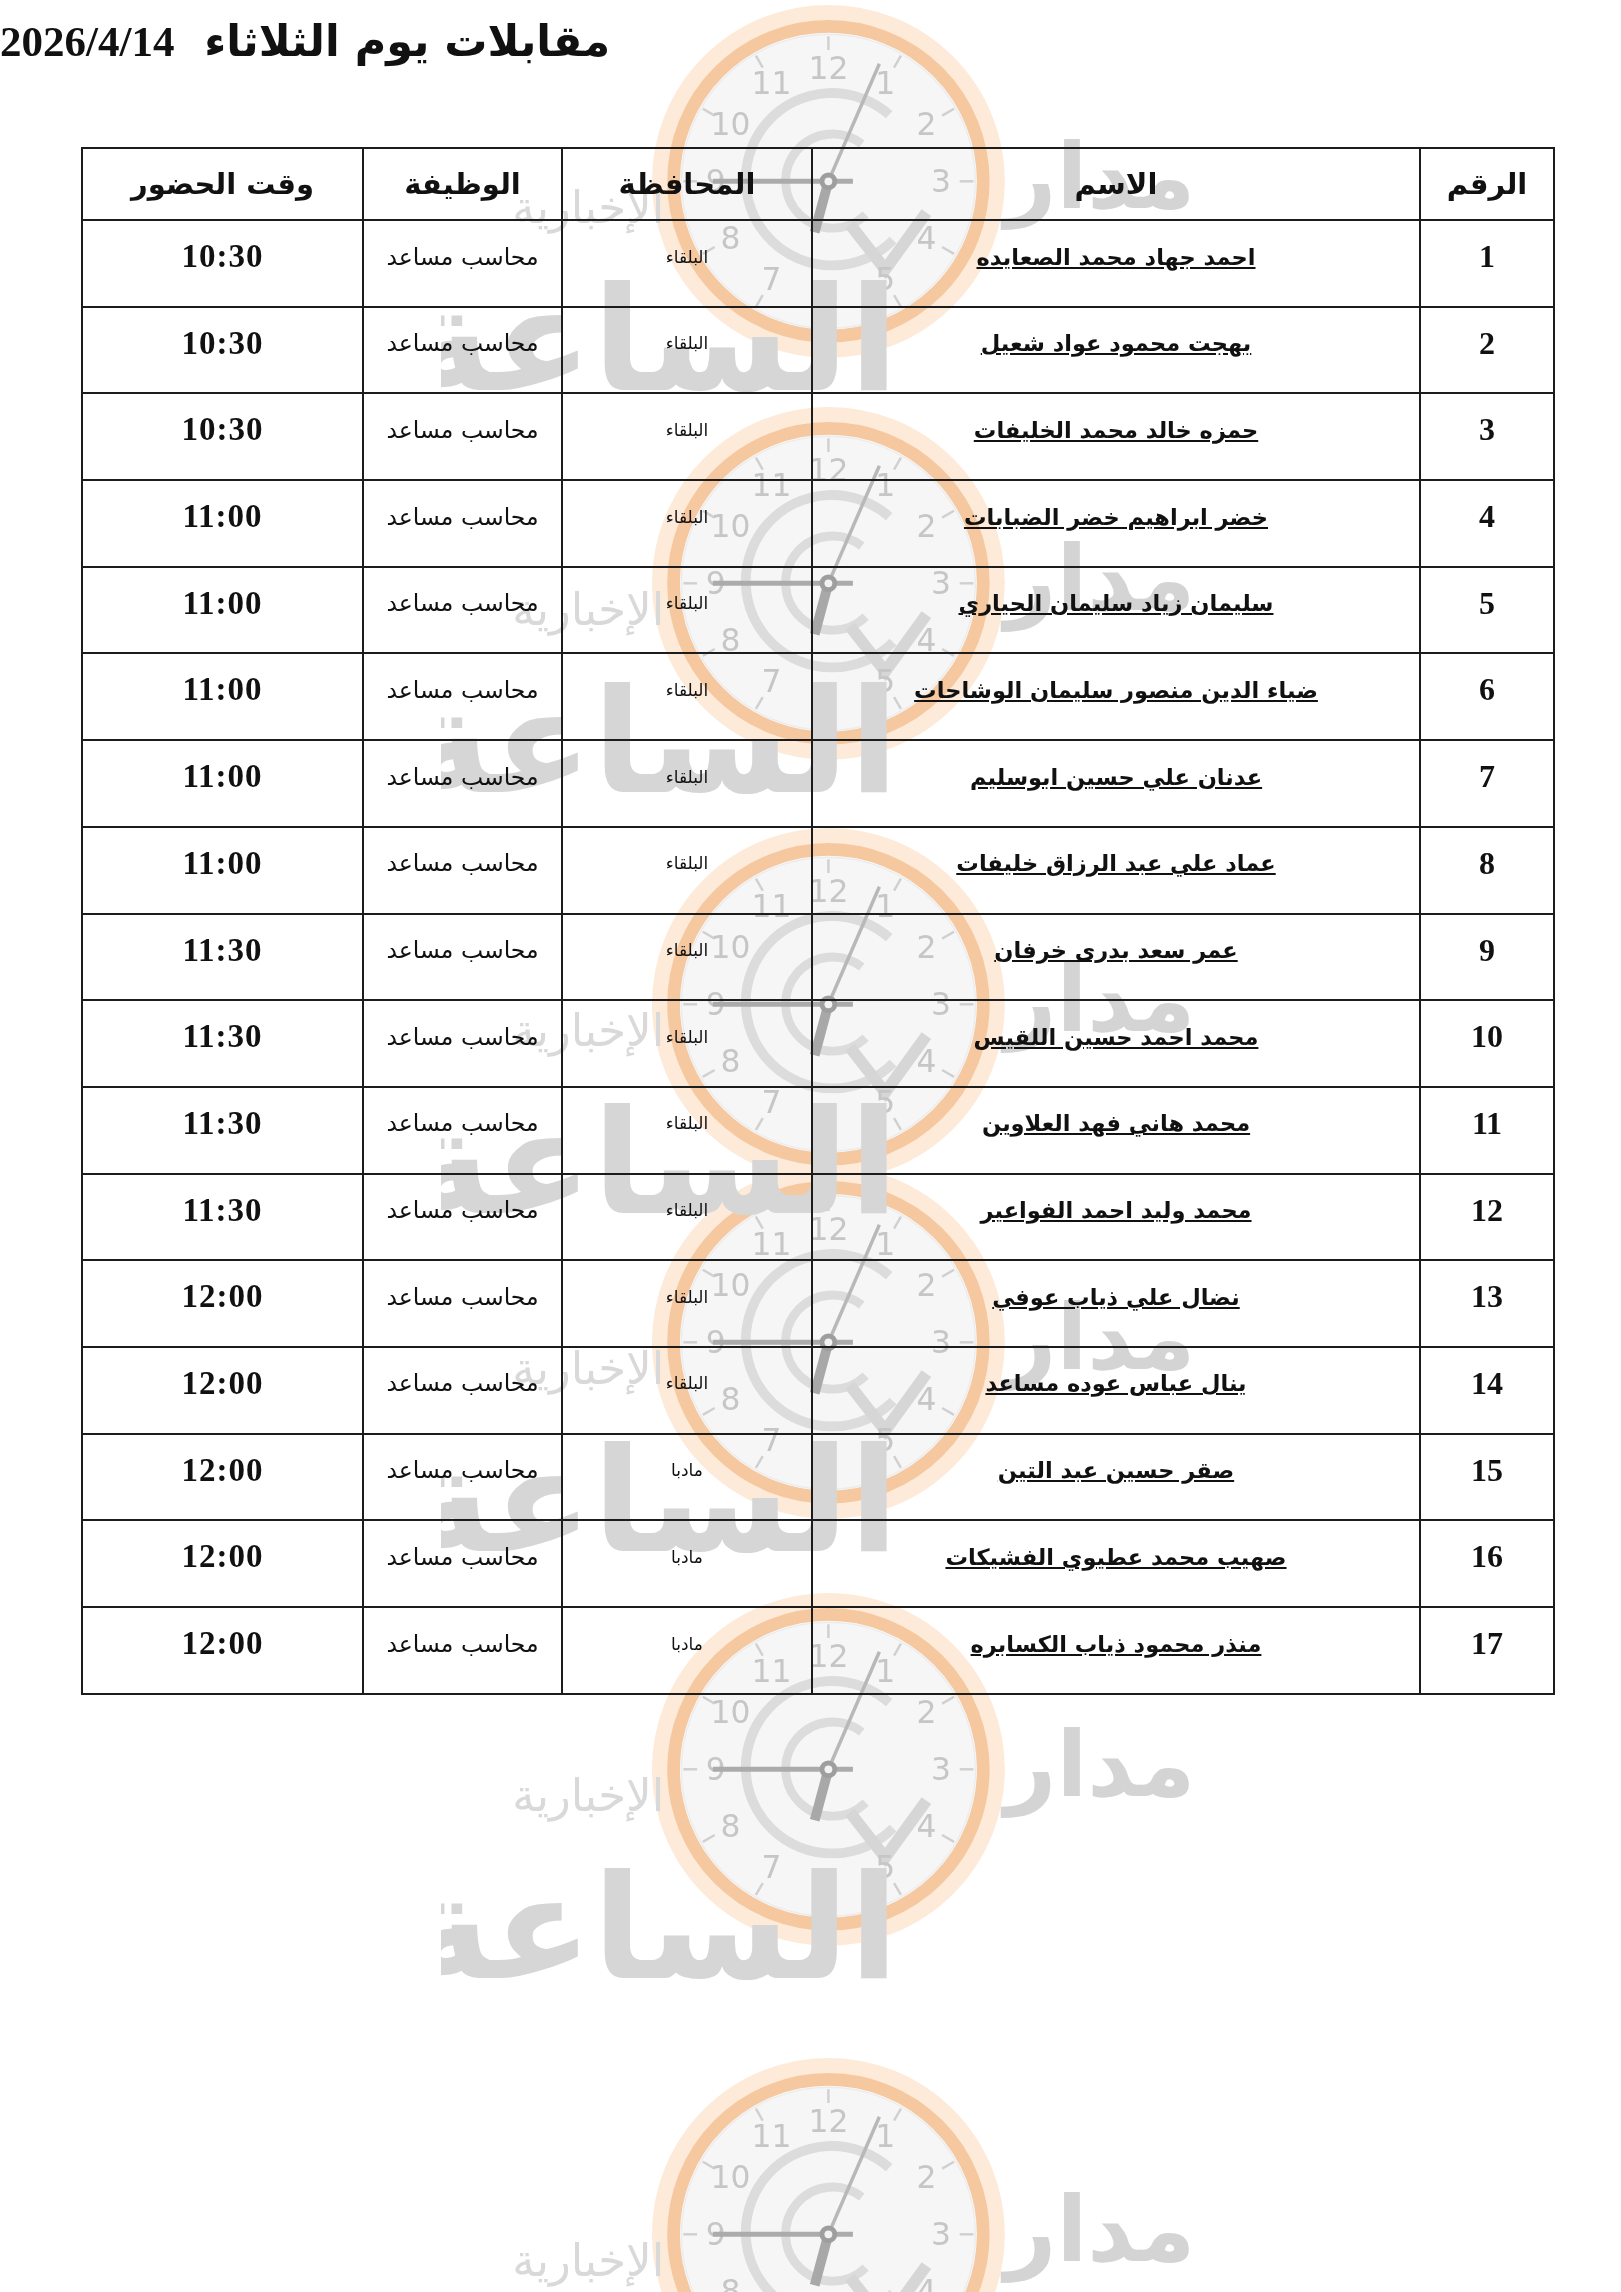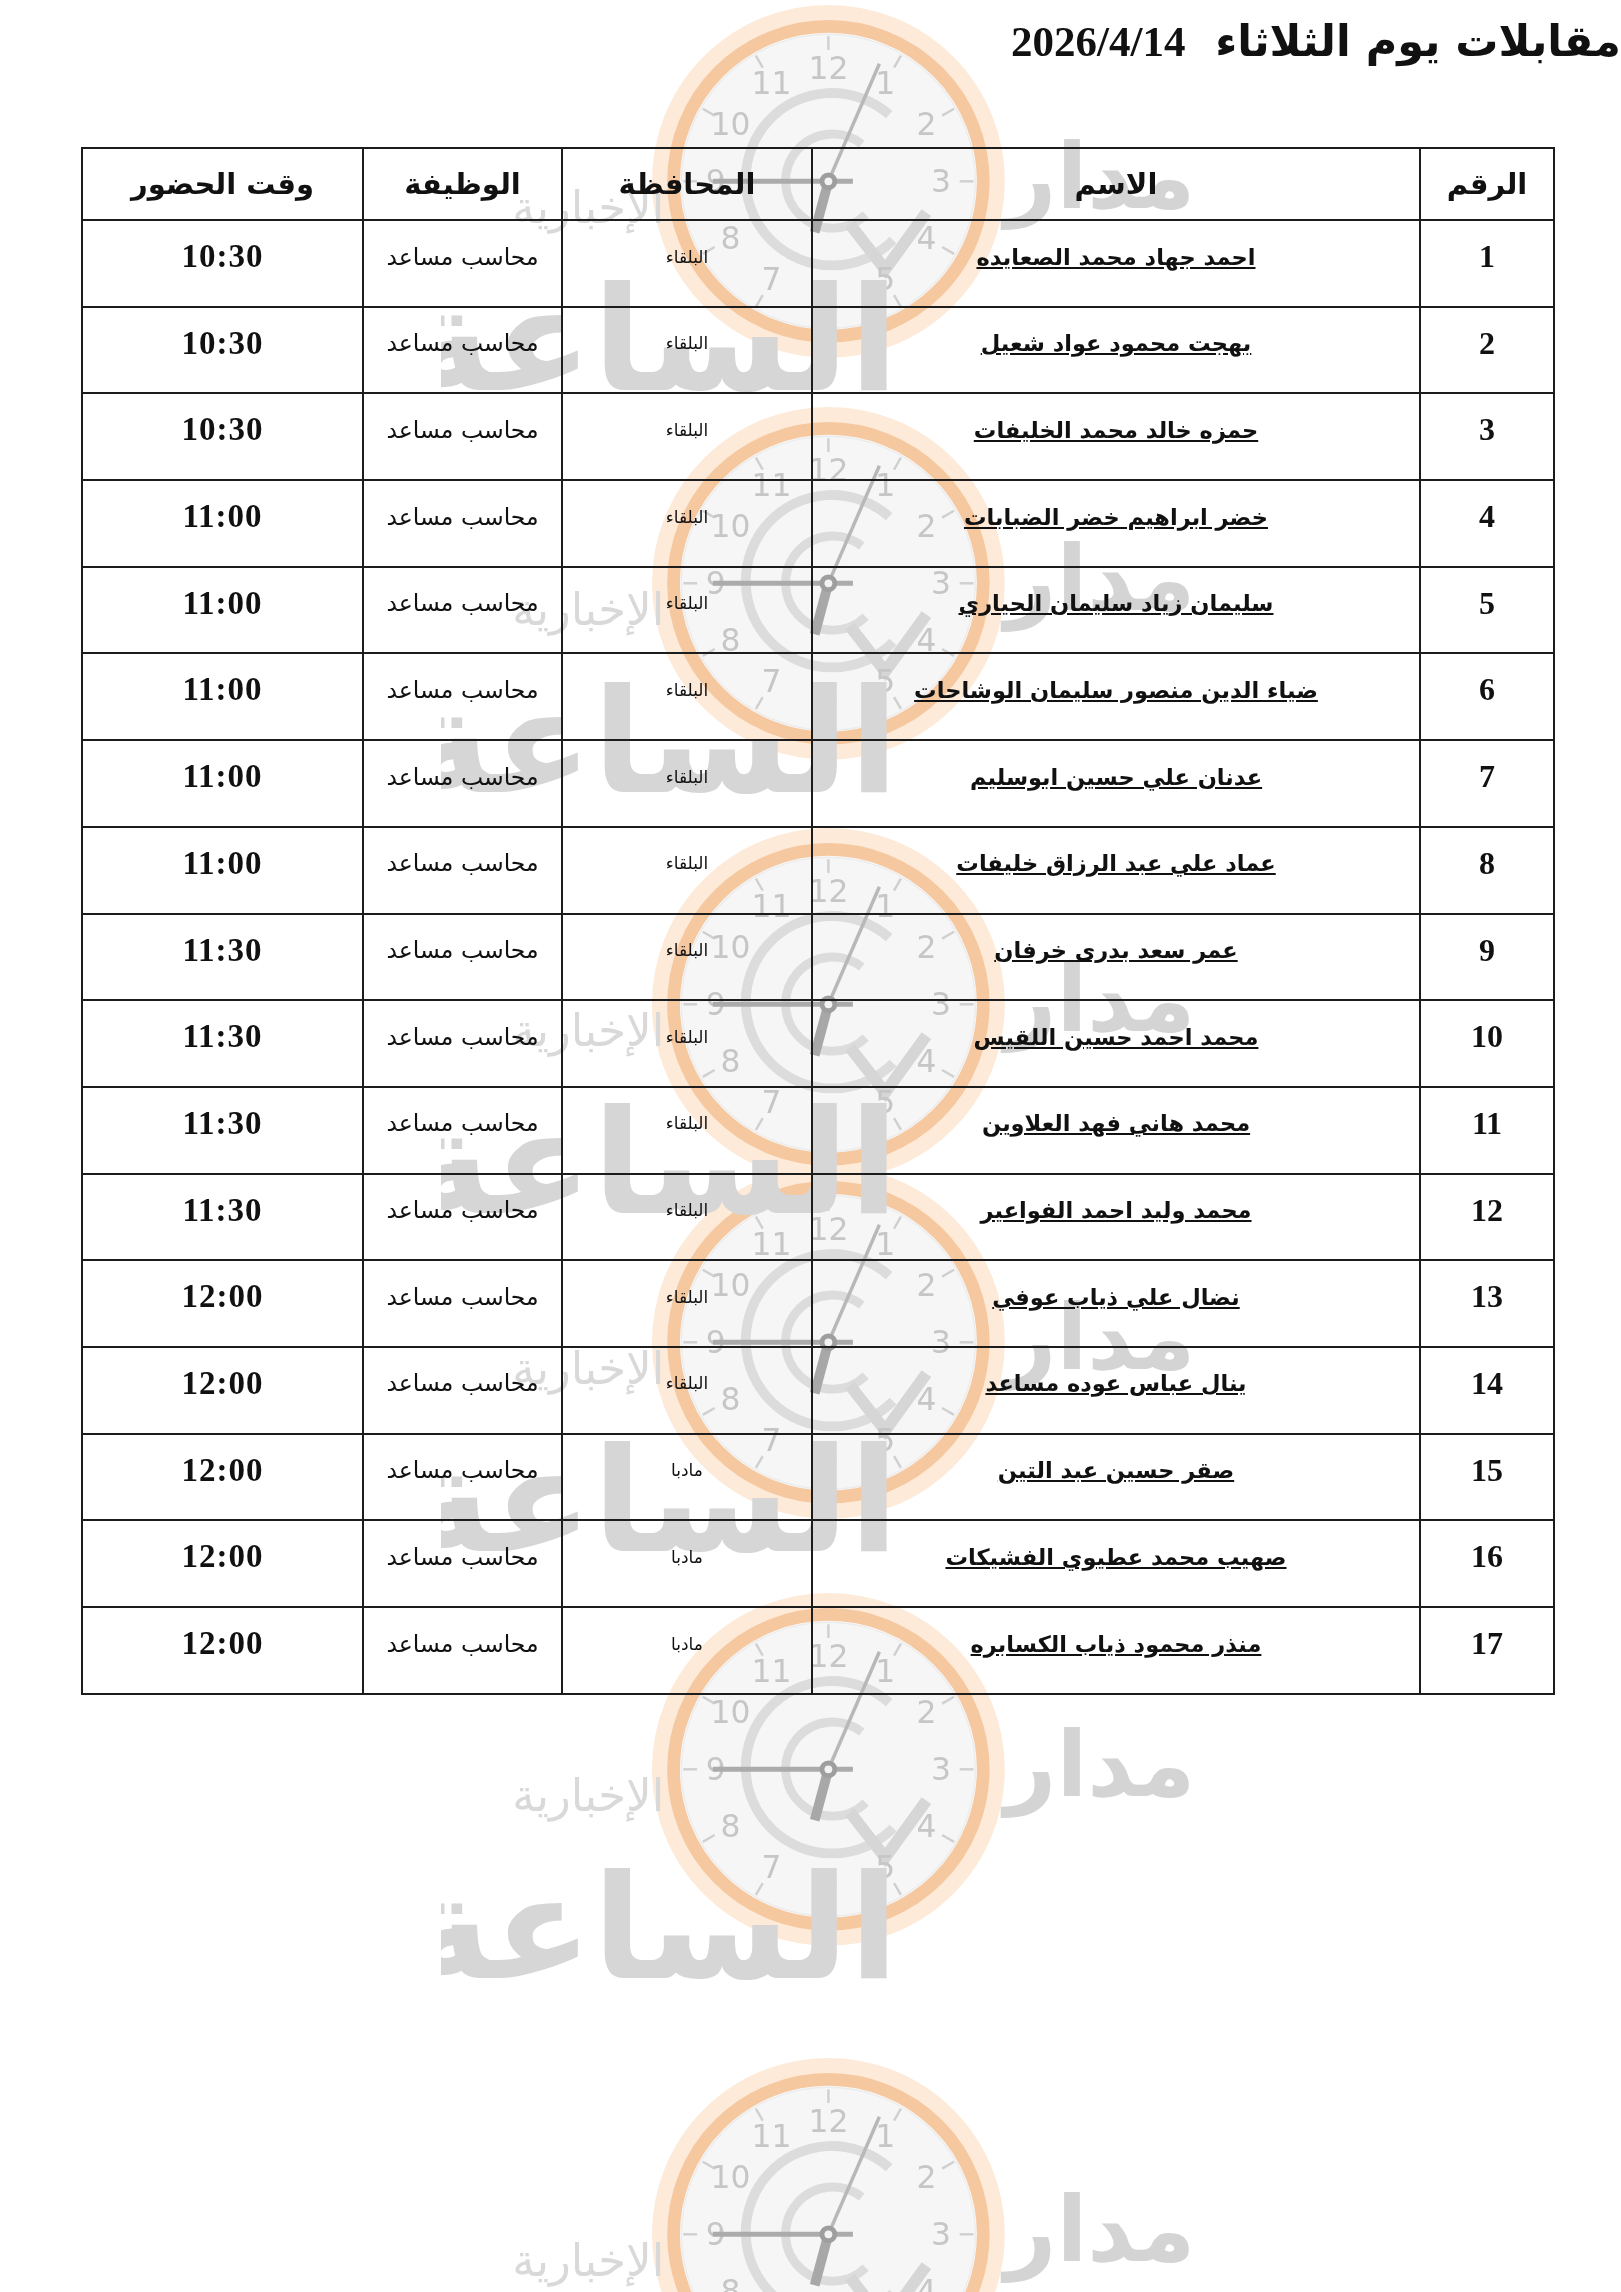--- a/index.html
+++ b/index.html
@@ -6,21 +6,21 @@
   body{
     width:1621px;height:2293px;position:relative;overflow:hidden;
     background:#ffffff;font-family:"DejaVu Sans",sans-serif;color:#111;
   }
   
   .wm{position:absolute;left:441px;width:765px;height:490px;z-index:0;pointer-events:none;}
   .wm text{font-family:"DejaVu Sans",sans-serif;}
   
   .title{
     position:absolute;top:13.7px;left:0;width:100%;z-index:2;
-    text-align:right;direction:rtl;font-weight:bold;font-size:43px;line-height:1.3;
+    text-align:left;direction:rtl;font-weight:bold;font-size:43px;line-height:1.3;
   }
   .title .date{font-family:"Liberation Serif","DejaVu Serif",serif;letter-spacing:1px;}
   
   table.sched{
     position:absolute;top:147px;left:81px;width:1472px;z-index:1;
     border-collapse:collapse;direction:rtl;table-layout:fixed;
     background:transparent;
   }
   table.sched th,table.sched td{
     border:2px solid #1c1c1c;text-align:center;vertical-align:middle;

